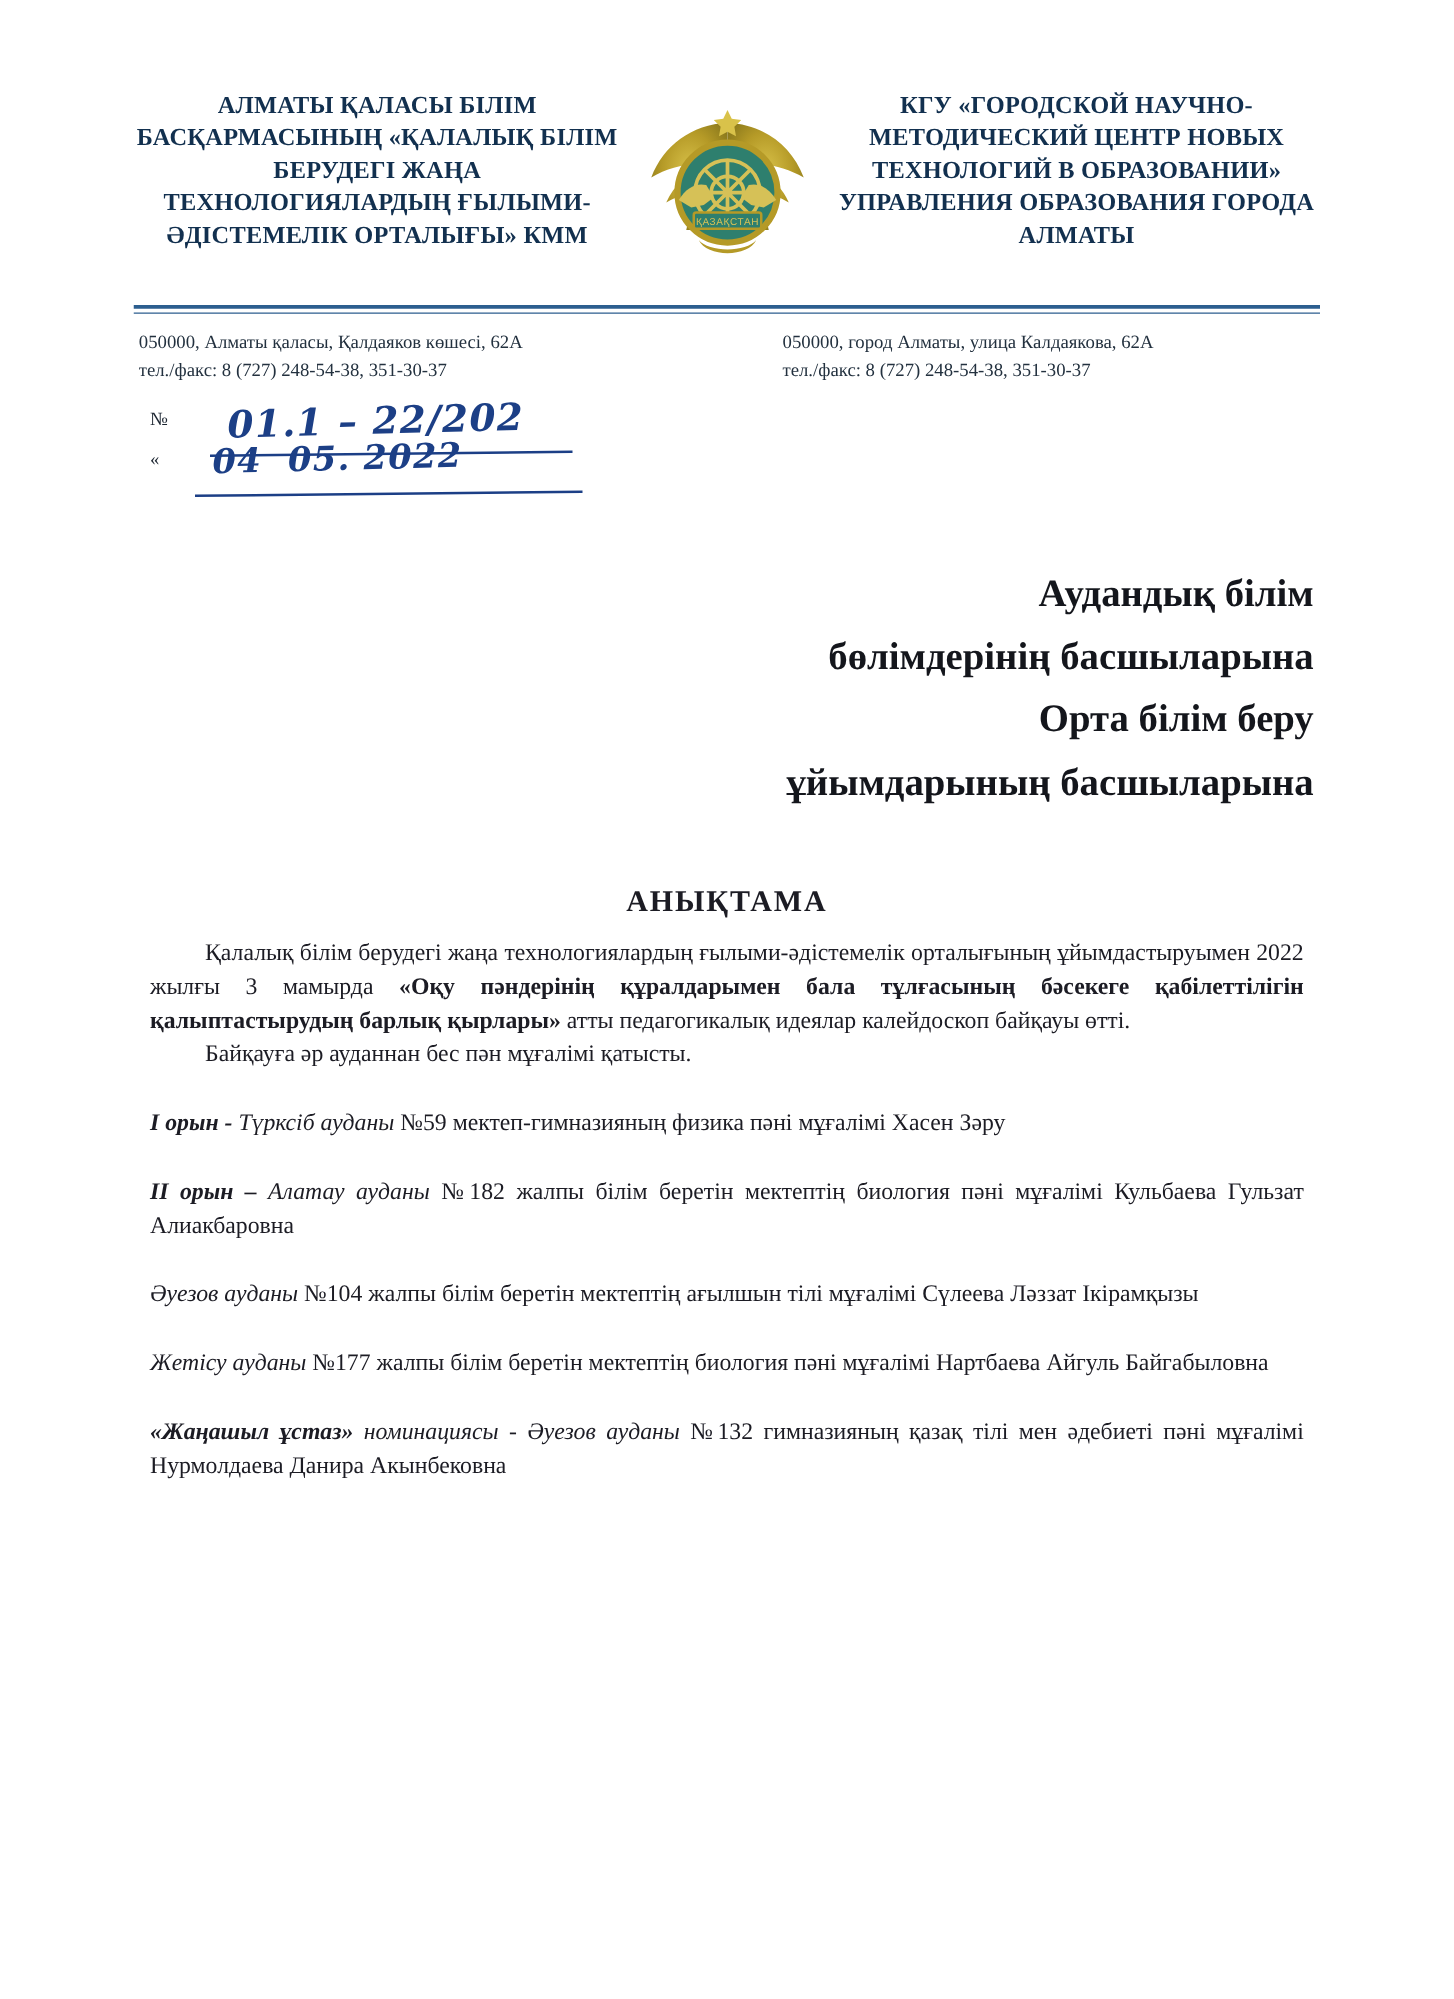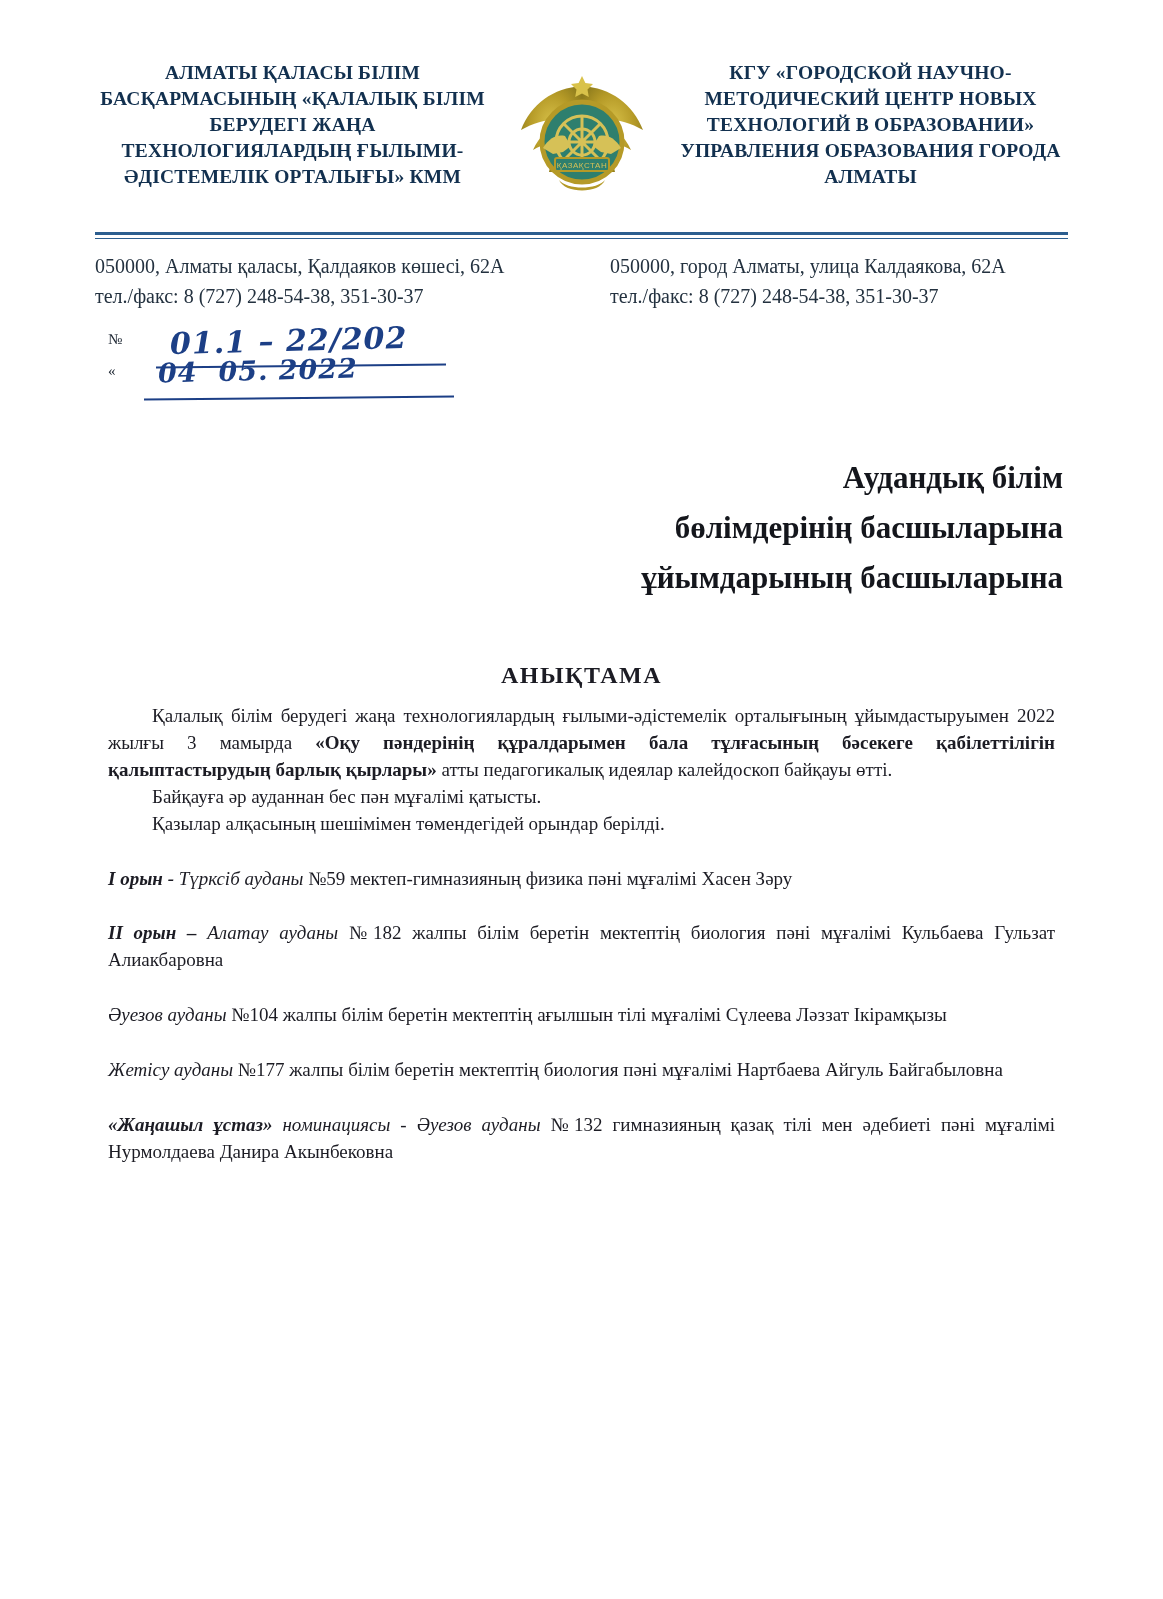--- a/index.html
+++ b/index.html
@@ -11,21 +11,21 @@
     width: 1163px;
     height: 1599px;
     position: relative;
     font-family: "Liberation Serif", serif;
     color: #1c1c24;
     overflow: hidden;
   }
   .page {
     position: absolute;
     inset: 0;
-    padding: 0;
+    padding: 12px;
   }
 
   
   .letterhead {
     display: flex;
     align-items: flex-start;
     justify-content: space-between;
     padding: 60px 95px 0 95px;
     gap: 10px;
   }
@@ -54,24 +54,24 @@
 
   .rule {
     margin: 20px 95px 0 95px;
     border-top: 3px solid #2c5e8f;
     border-bottom: 1px solid #2c5e8f;
     height: 3px;
   }
 
   .contacts {
     display: flex;
-    justify-content: flex-start;
+    justify-content: flex-end;
     padding: 12px 95px 0 95px;
     font-family: "Liberation Serif", serif;
-    font-size: 20px;
+    font-size: 15px;
     line-height: 1.5;
     color: #23313f;
   }
   .contacts .c-col { width: 430px; }
   .contacts .c-col.right { padding-left: 85px; }
 
   
   .regblock {
     position: relative;
     margin: 14px 0 0 108px;
@@ -204,29 +204,29 @@
     <span class="underline ul1"></span>
 
     <span class="reg-line reg-date">«</span>
     <span class="hw hw-date"><span>04</span>&nbsp;&nbsp;<span>05. 2022</span></span>
     <span class="underline ul2"></span>
   </div>
 
   <div class="addressee">
     <div>Аудандық білім</div>
     <div>бөлімдерінің басшыларына</div>
+    <div>Орта білім беру</div>
     <div>ұйымдарының басшыларына</div>
   </div>
 
   <div class="doc-title">АНЫҚТАМА</div>
 
   <div class="content">
     <p class="indent"><span>Қалалық білім берудегі жаңа технологиялардың ғылыми-әдістемелік орталығының ұйымдастыруымен 2022 жылғы 3 мамырда </span><span class="bold">«Оқу пәндерінің құралдарымен бала тұлғасының бәсекеге қабілеттілігін қалыптастырудың барлық қырлары»</span><span> атты педагогикалық идеялар калейдоскоп байқауы өтті.</span></p>
     <p class="indent">Байқауға әр ауданнан бес пән мұғалімі қатысты.</p>
-    <p class="indent">Қазылар алқасының шешімімен төмендегідей орындар берілді.</p>
 
     <div class="award">
       <p><span class="b-ital">I орын - </span><span class="ital">Түрксіб ауданы </span><span>№59   мектеп-гимназияның физика пәні мұғалімі Хасен Зәру</span></p>
     </div>
 
     <div class="award">
       <p><span class="b-ital">II орын – </span><span class="ital">Алатау ауданы </span><span>№182 жалпы білім беретін мектептің биология пәні мұғалімі Кульбаева Гульзат Алиакбаровна</span></p>
     </div>
 
     <div class="award">

